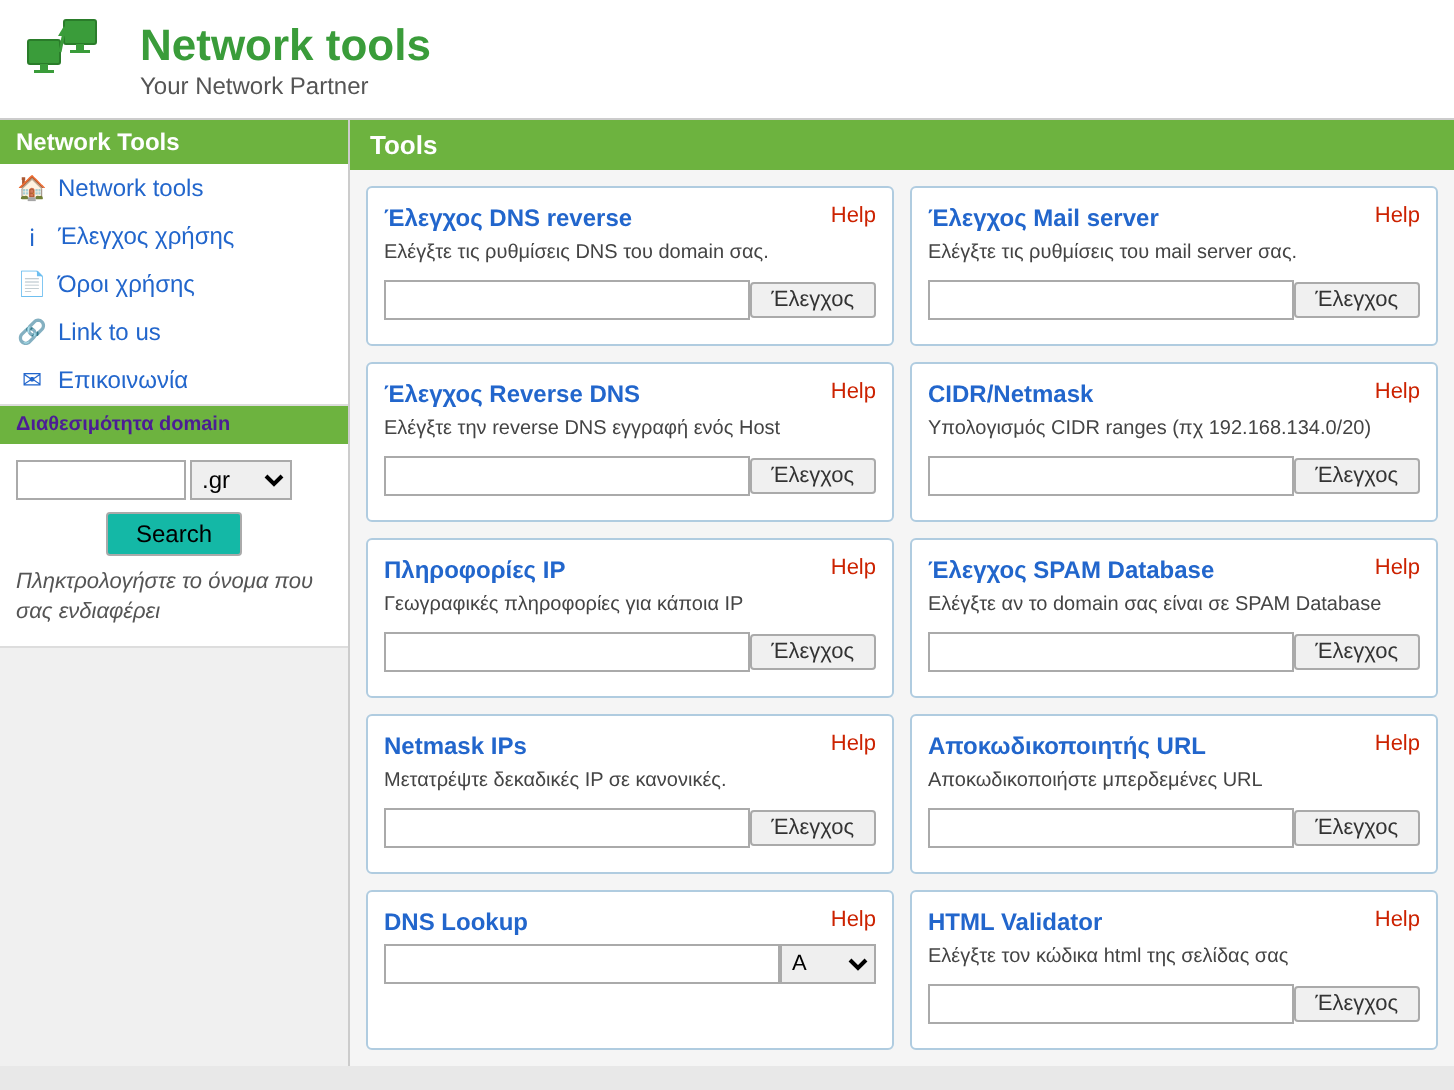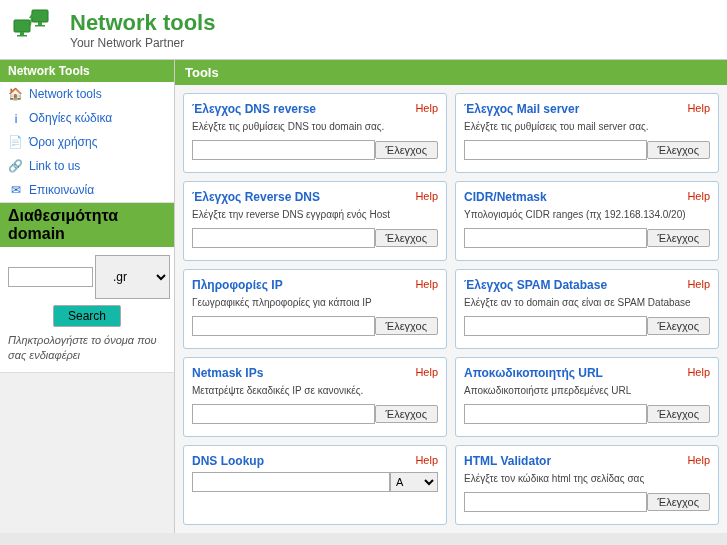--- a/index.html
+++ b/index.html
@@ -16,25 +16,25 @@
 
     
     #sidebar { width: 175px; min-width: 175px; background: #f0f0f0; border-right: 1px solid #ccc; }
 
     .sidebar-section-title { background: #6db33f; color: #fff; font-weight: bold; font-size: 12px; padding: 4px 8px; }
     .sidebar-nav { background: #fff; border-bottom: 1px solid #ddd; }
     .sidebar-nav a { display: flex; align-items: center; padding: 4px 8px; text-decoration: none; color: #2266cc; font-size: 12px; }
     .nav-icon { width: 16px; height: 16px; margin-right: 5px; display: inline-flex; align-items: center; justify-content: center; }
 
     .sidebar-domain { background: #fff; border-bottom: 1px solid #ddd; padding: 8px; }
-    .sidebar-domain-title { background: #6db33f; color: #000000; font-weight: bold; font-size: 16px; padding: 4px 8px; margin: -8px -8px 8px -8px; }
+    .sidebar-domain-title { background: #6db33f; color: #4c1d95; font-weight: bold; font-size: 10px; padding: 4px 8px; margin: -8px -8px 8px -8px; }
     .domain-input-row { display: flex; align-items: center; margin-bottom: 6px; }
     .domain-input-row input { border: 1px solid #aaa; padding: 2px 4px; font-size: 12px; width: 90px; }
     .domain-select-wrap { display: flex; align-items: center; margin-left: 2px; }
-    .domain-select-wrap select { font-size: 12px; border: 1px solid #aaa; padding: 13px; }
+    .domain-select-wrap select { font-size: 12px; border: 1px solid #aaa; padding: 1px; }
     .search-btn { display: block; margin: 4px auto; background: #14b8a6; border: 1px solid #aaa; padding: 3px 14px; font-size: 12px; cursor: pointer; border-radius: 2px; }
     .domain-hint { font-size: 11px; color: #555; margin-top: 6px; line-height: 1.4; font-style: italic; }
 
     
     #tools { flex: 1; background: #f5f5f5; padding: 0; }
     .tools-header { background: #6db33f; color: #fff; font-weight: bold; font-size: 13px; padding: 5px 10px; }
 
     .tools-grid { display: grid; grid-template-columns: 1fr 1fr; gap: 0; padding: 8px; gap: 8px; }
 
     .tool-card { background: #fff; border: 1px solid #b0cce0; border-radius: 3px; padding: 8px; }
@@ -78,21 +78,21 @@
 
   <div id="sidebar">
     <div class="sidebar-section-title">Network Tools</div>
     <div class="sidebar-nav">
       <a href="#">
         <span class="nav-icon">🏠</span>
         <span>Network tools</span>
       </a>
       <a href="#">
         <span class="nav-icon">ℹ</span>
-        <span>Οδηγίες κώδικα</span>
+        <span>Έλεγχος χρήσης</span>
       </a>
       <a href="#">
         <span class="nav-icon">📄</span>
         <span>Όροι χρήσης</span>
       </a>
       <a href="#">
         <span class="nav-icon">🔗</span>
         <span>Link to us</span>
       </a>
       <a href="#">

